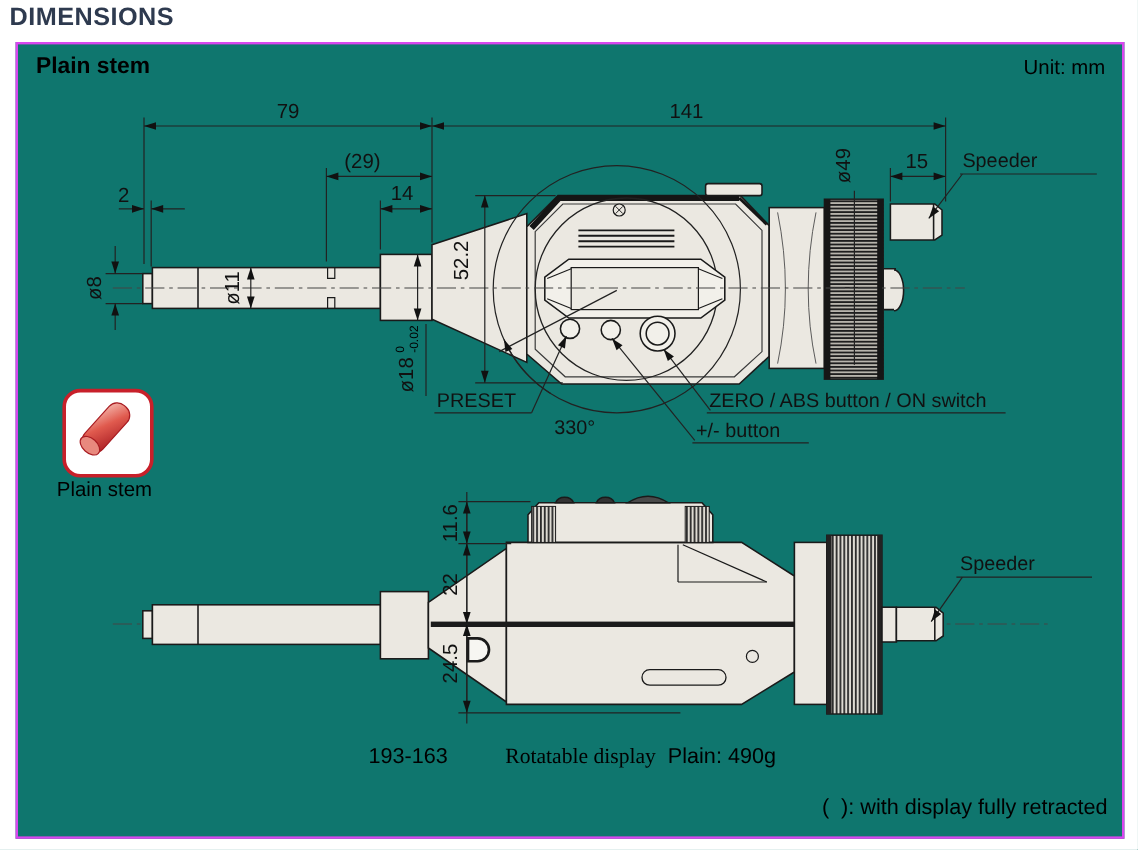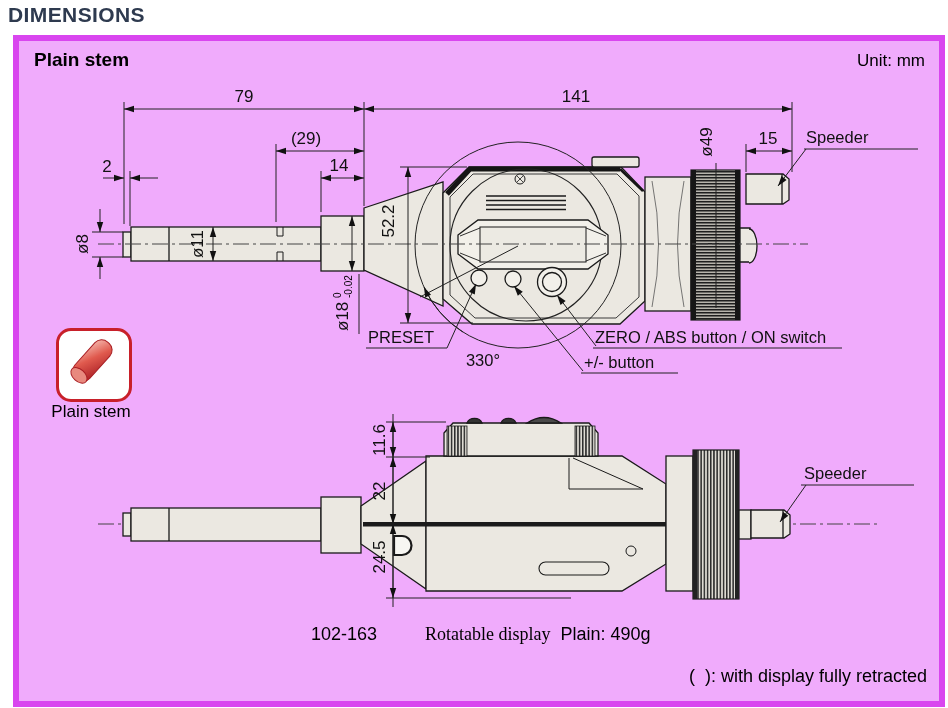--- a/index.html
+++ b/index.html
@@ -1,21 +1,21 @@
 <!DOCTYPE html>
 <html><head>
 <meta charset="utf-8">
 <style>
   html,body{margin:0;padding:0;background:#ffffff;}
   .page{position:relative;width:948px;height:708px;background:#ffffff;
         font-family:"Liberation Sans", sans-serif;color:#111;overflow:hidden;padding-left:28px;}
   .doc-title{position:absolute;left:8px;top:3px;font-size:21px;font-weight:bold;
              letter-spacing:.4px;color:#2e3a4f;}
   .frame{position:absolute;left:13px;top:35px;width:920px;height:660px;
-         border:6px solid #d946ef;background:#f0abfc;}
+         border:2px solid #d946ef;background:#0f766e;}
   .panel-title{position:absolute;left:15px;top:8px;font-size:19px;font-weight:bold;color:#000;}
   .unit-label{position:absolute;right:14px;top:10px;font-size:17px;color:#000;text-align:center;}
   .drawing{position:absolute;left:0;top:0;}
   .caption-line{position:absolute;left:292px;top:583px;font-size:18px;color:#000;}
   .caption-line span{display:inline-block;}
   .cap-model{margin-right:48px;}
   .cap-type{margin-right:10px;font-family:Liberation Serif, serif;}
   .footnote{position:absolute;right:12px;top:625px;font-size:18px;color:#000;white-space:pre;}
   .stem-icon{position:absolute;left:37px;top:287px;width:70px;height:68px;
              border:3px solid #c8202a;border-radius:15px;background:#fff;}
@@ -249,17 +249,17 @@
             <stop offset="0" stop-color="#f6beb4"></stop>
             <stop offset="0.45" stop-color="#e05a4e"></stop>
             <stop offset="1" stop-color="#a81c22"></stop>
           </linearGradient>
         </defs>
       </svg>
     </div>
     <div class="stem-icon-label">Plain stem</div>
 
     <div class="caption-line">
-      <span class="cap-model">102-163</span><span class="cap-type">Rotatable display</span><span>Plain: 490g</span>
+      <span class="cap-model">193-163</span><span class="cap-type">Rotatable display</span><span>Plain: 490g</span>
     </div>
     <div class="footnote">(  ): with display fully retracted</div>
   </div>
 </div>
 
 </body></html>

